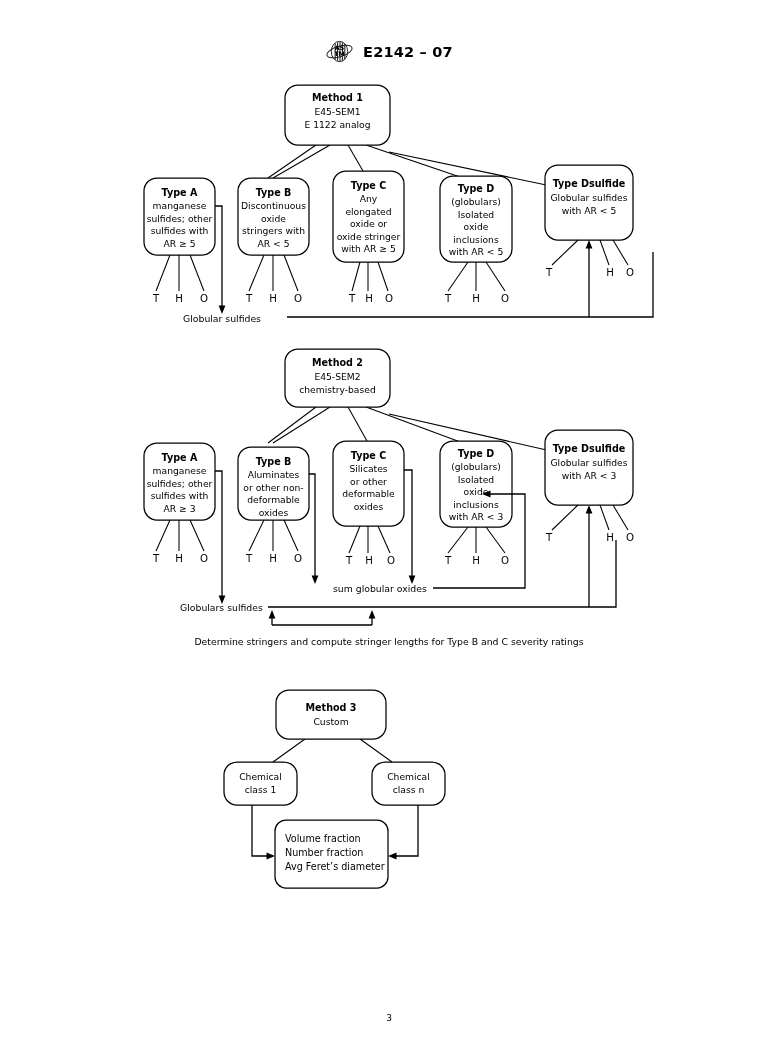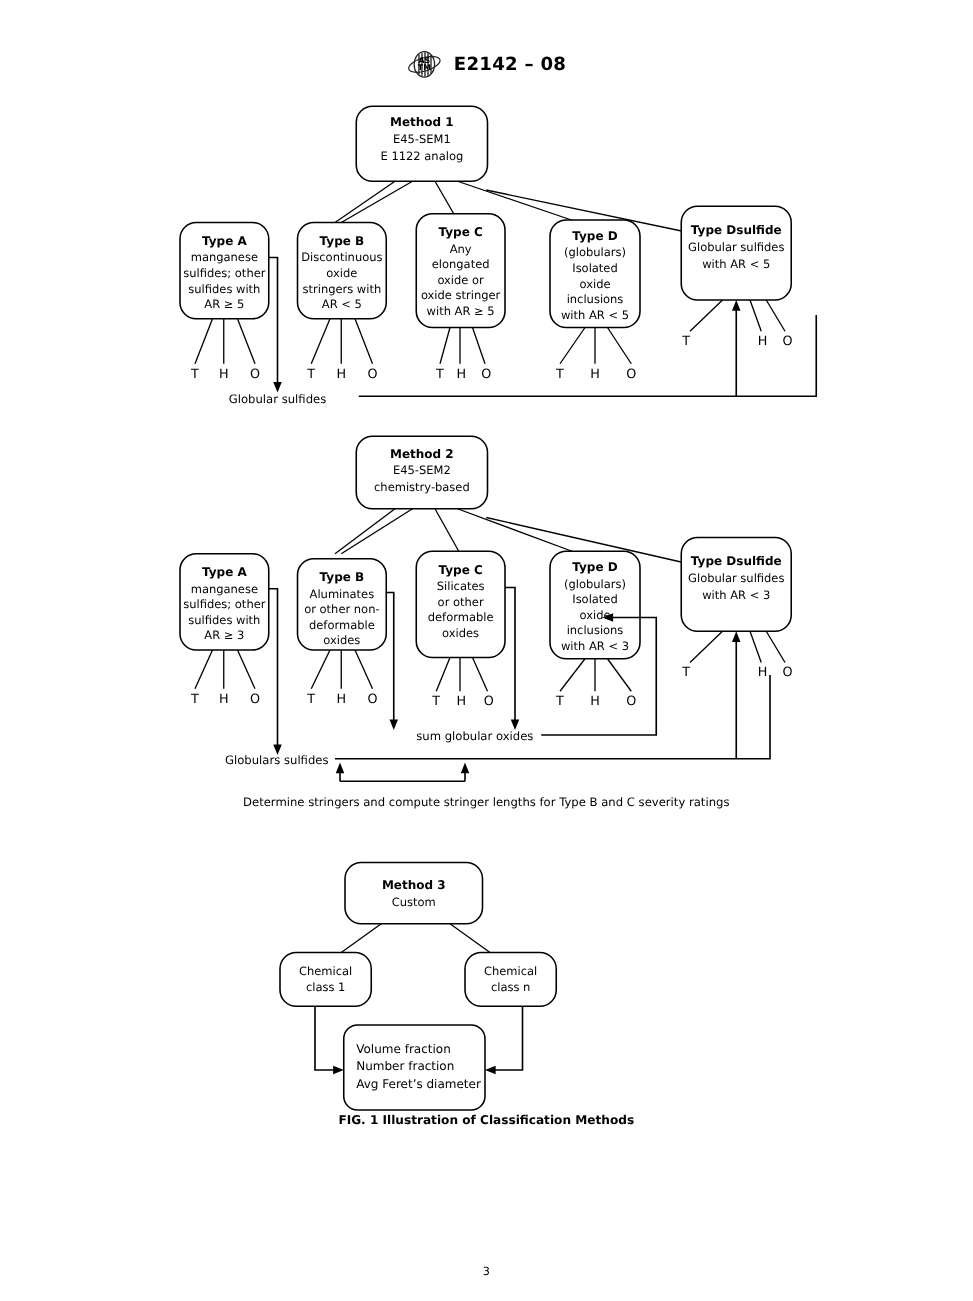--- a/index.html
+++ b/index.html
@@ -50,21 +50,21 @@
         <g stroke="#231f20" stroke-width="2.2">
           <line x1="21" y1="11" x2="21" y2="45"></line>
           <line x1="26" y1="9" x2="26" y2="47"></line>
           <line x1="31" y1="8" x2="31" y2="48"></line>
           <line x1="36" y1="9" x2="36" y2="47"></line>
           <line x1="41" y1="12" x2="41" y2="44"></line>
         </g>
         <text x="30" y="25" font-size="13" font-weight="bold" text-anchor="middle" fill="#231f20" font-family="DejaVu Sans, sans-serif">AS</text>
         <text x="30" y="38" font-size="13" font-weight="bold" text-anchor="middle" fill="#231f20" font-family="DejaVu Sans, sans-serif">TM</text>
       </svg>
-      <span class="hdr-title">E2142 – 08</span>
+      <span class="hdr-title">E2142 – 07</span>
     </span>
   </div>
 
   <svg id="diagram" viewBox="0 0 778 1041">
 
     <g>
 
       <g>
         <path class="lnk" d="M316,145 L268,178"></path>
         <path class="lnk" d="M330,145 L273,178"></path>
@@ -326,16 +326,15 @@
 
       <g>
         <path class="lnk-thick" d="M252,805 L252,856 L269,856"></path>
         <path d="M275,856 L266.5,852.6 L266.5,859.4 Z" fill="#000000"></path>
         <path class="lnk-thick" d="M418,805 L418,856 L394,856"></path>
         <path d="M388,856 L396.5,852.6 L396.5,859.4 Z" fill="#000000"></path>
       </g>
     </g>
   </svg>
 
-  <div class="figcap">FIG. 1 Illustration of Classification Methods</div>
   <div class="folio">3</div>
 
 </div>
 
 </body></html>

